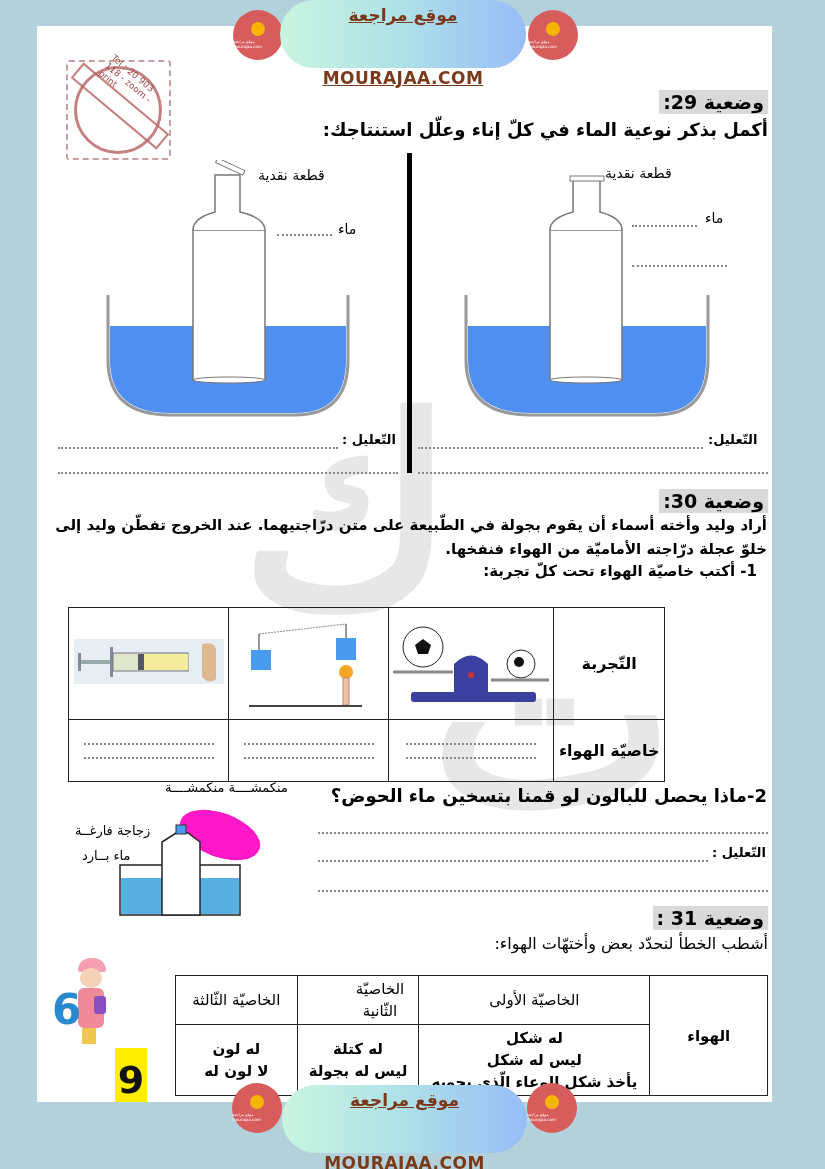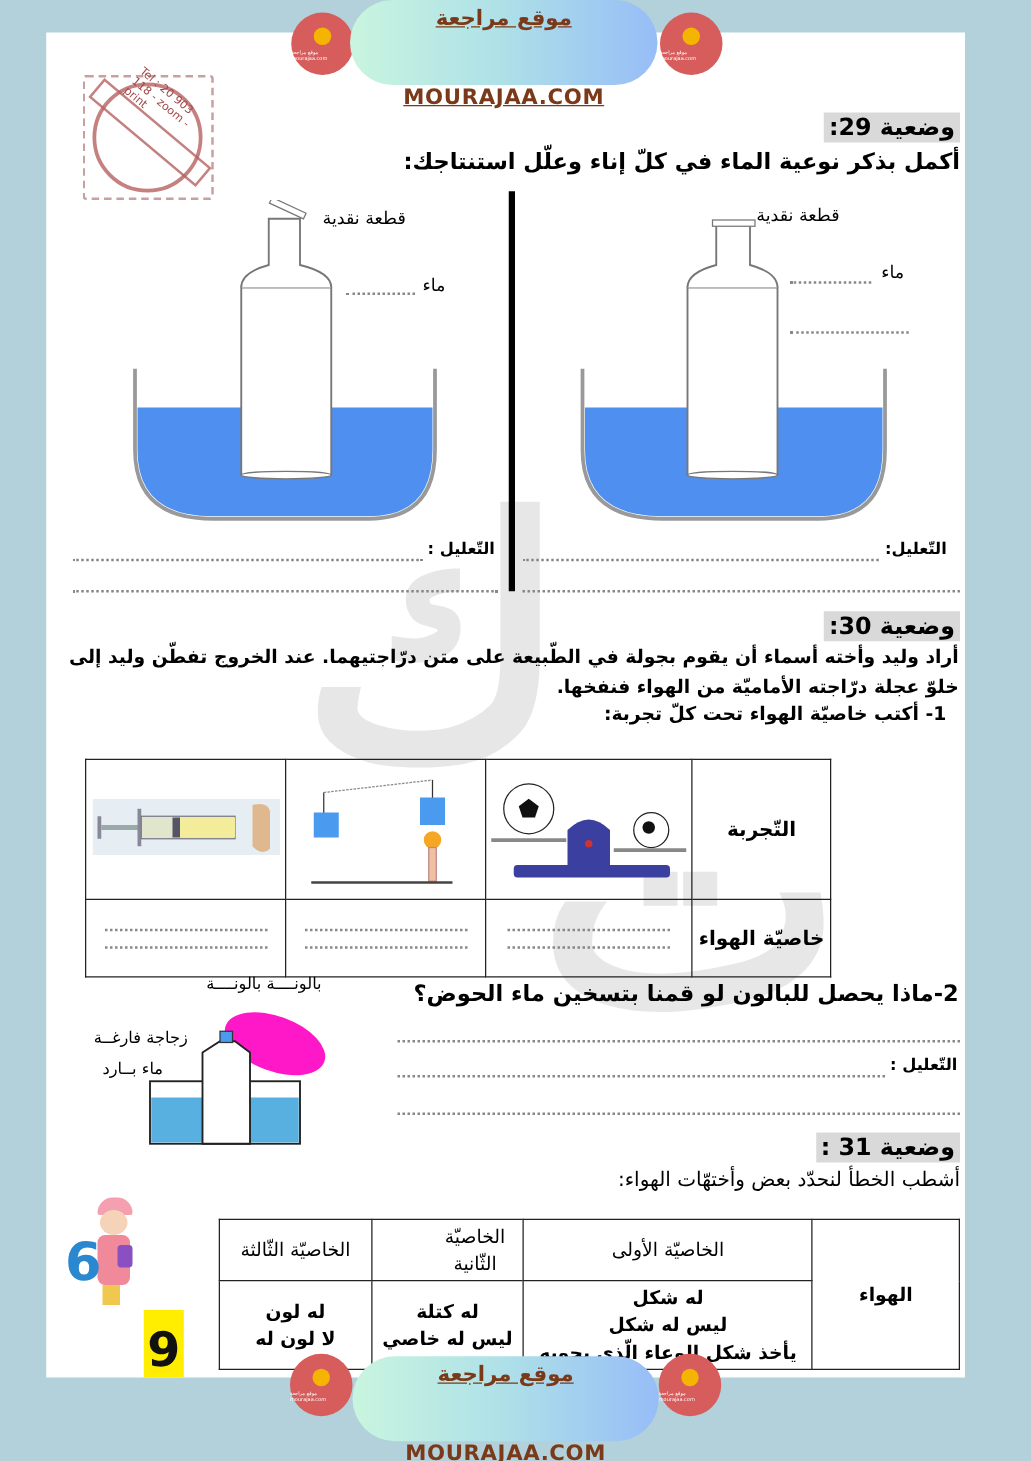--- a/index.html
+++ b/index.html
@@ -199,21 +199,21 @@
 </tbody>
   </table>
 
 <svg style="position:absolute;left:110px;top:800px;" width="160" height="120" viewBox="0 0 160 120">
   <ellipse cx="110" cy="35" rx="42" ry="22" transform="rotate(20 110 35)" fill="#ff18c8"></ellipse>
   <rect x="10" y="65" width="120" height="50" fill="none" stroke="#222" stroke-width="1.5"></rect>
   <rect x="11" y="78" width="118" height="36" fill="#58b0e0"></rect>
   <path d="M52,115 L52,42 L66,33 L78,33 L90,42 L90,115 Z" fill="#fff" stroke="#222" stroke-width="1.5"></path>
   <rect x="66" y="25" width="10" height="9" fill="#4a9af0" stroke="#333"></rect>
 </svg>
-<div class="lbl" style="left:165px;top:780px;font-size:13px;">بالونــــة بالونــــة</div>
+<div class="lbl" style="left:165px;top:780px;font-size:13px;">منكمشــــة منكمشــــة</div>
 <div class="lbl" style="left:75px;top:823px;font-size:13px;">زجاجة فارغــة</div>
 <div class="lbl" style="left:82px;top:848px;font-size:13px;">ماء بــارد</div>
 
 <div class="q-text" style="right:58px;top:785px;font-size:18px;">2-ماذا يحصل للبالون لو قمنا بتسخين ماء الحوض؟</div>
 <div class="dots" style="left:318px;top:832px;width:450px;"></div>
 <div class="q-text" style="left:712px;top:845px;">التّعليل :</div>
 <div class="dots" style="left:318px;top:860px;width:390px;"></div>
 <div class="dots" style="left:318px;top:890px;width:450px;"></div>
 
 <div class="title-tag" style="right:57px;top:906px;">وضعية 31 :</div>
@@ -228,21 +228,21 @@
     <td class="hd" style="width:120px;">الخاصيّة الثّالثة</td>
   </tr>
   <tr>
     <td>
       <div>له شكل</div>
       <div>ليس له شكل</div>
       <div>يأخذ شكل الوعاء الّذي يحويه</div>
     </td>
     <td>
       <div>له كتلة</div>
-      <div>ليس له خاصي</div>
+      <div>ليس له بجولة</div>
     </td>
     <td>
       <div>له لون</div>
       <div>لا لون له</div>
     </td>
   </tr>
 </tbody>
   </table>
 
 <div style="position:absolute;left:68px;top:958px;width:42px;height:90px;">

